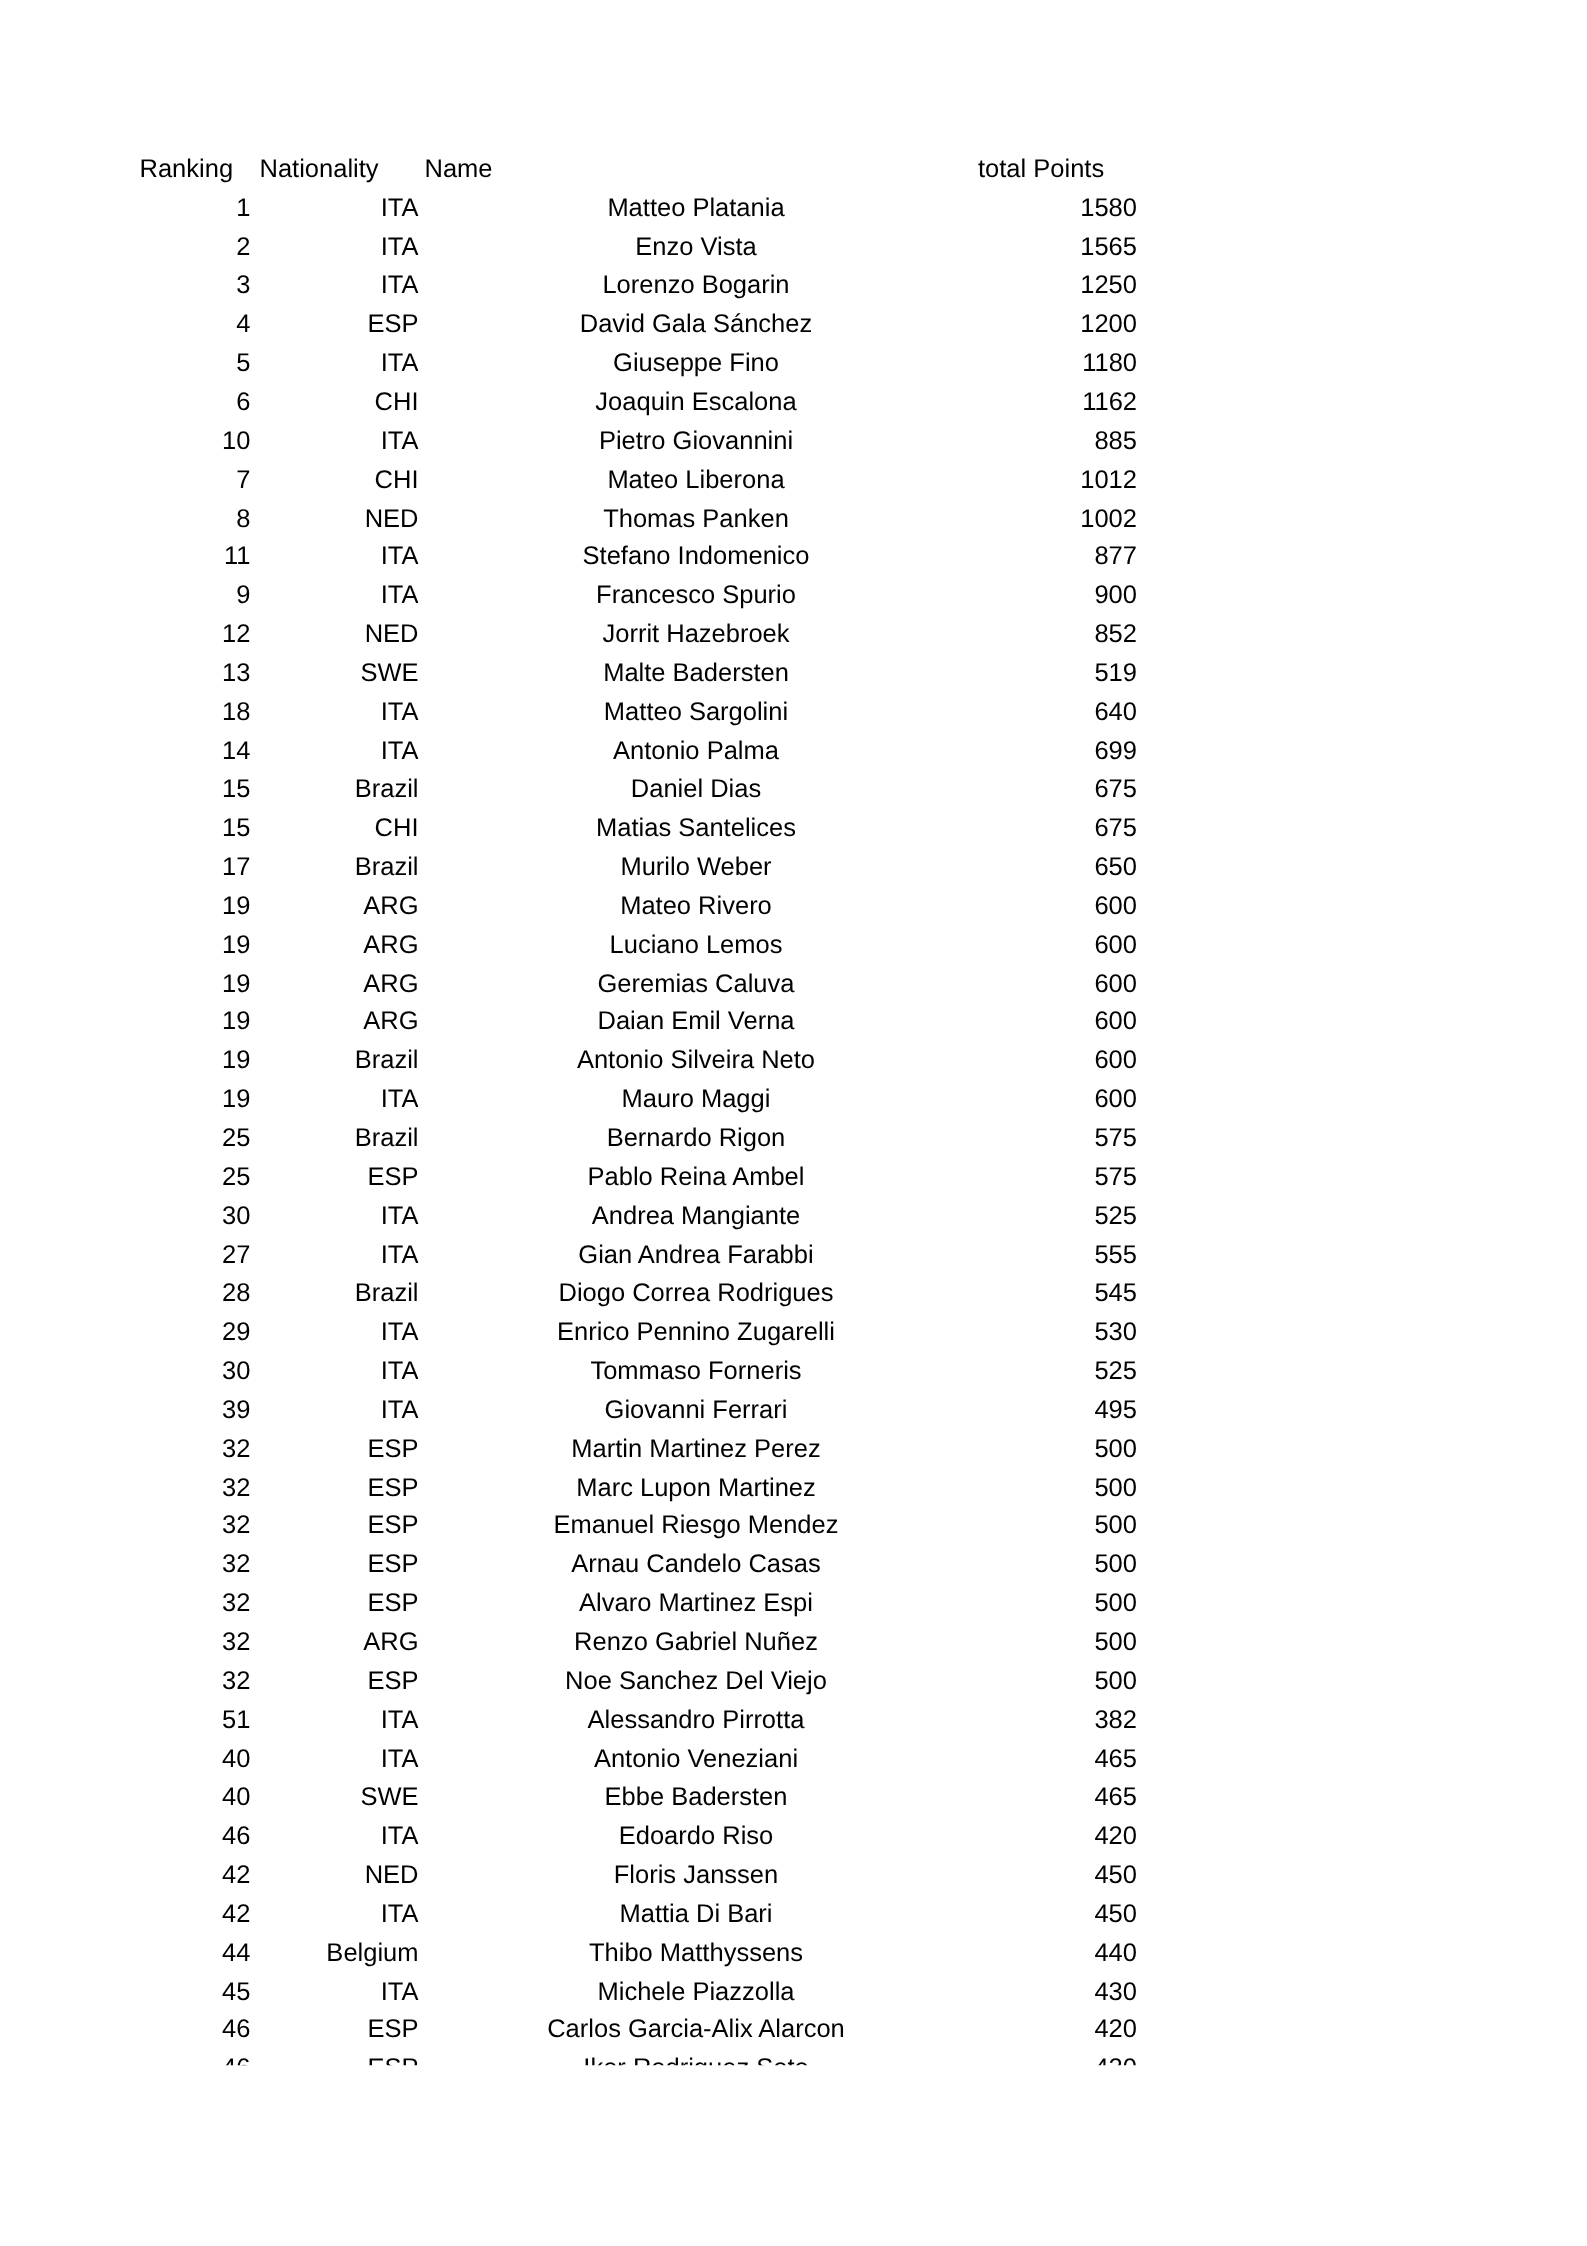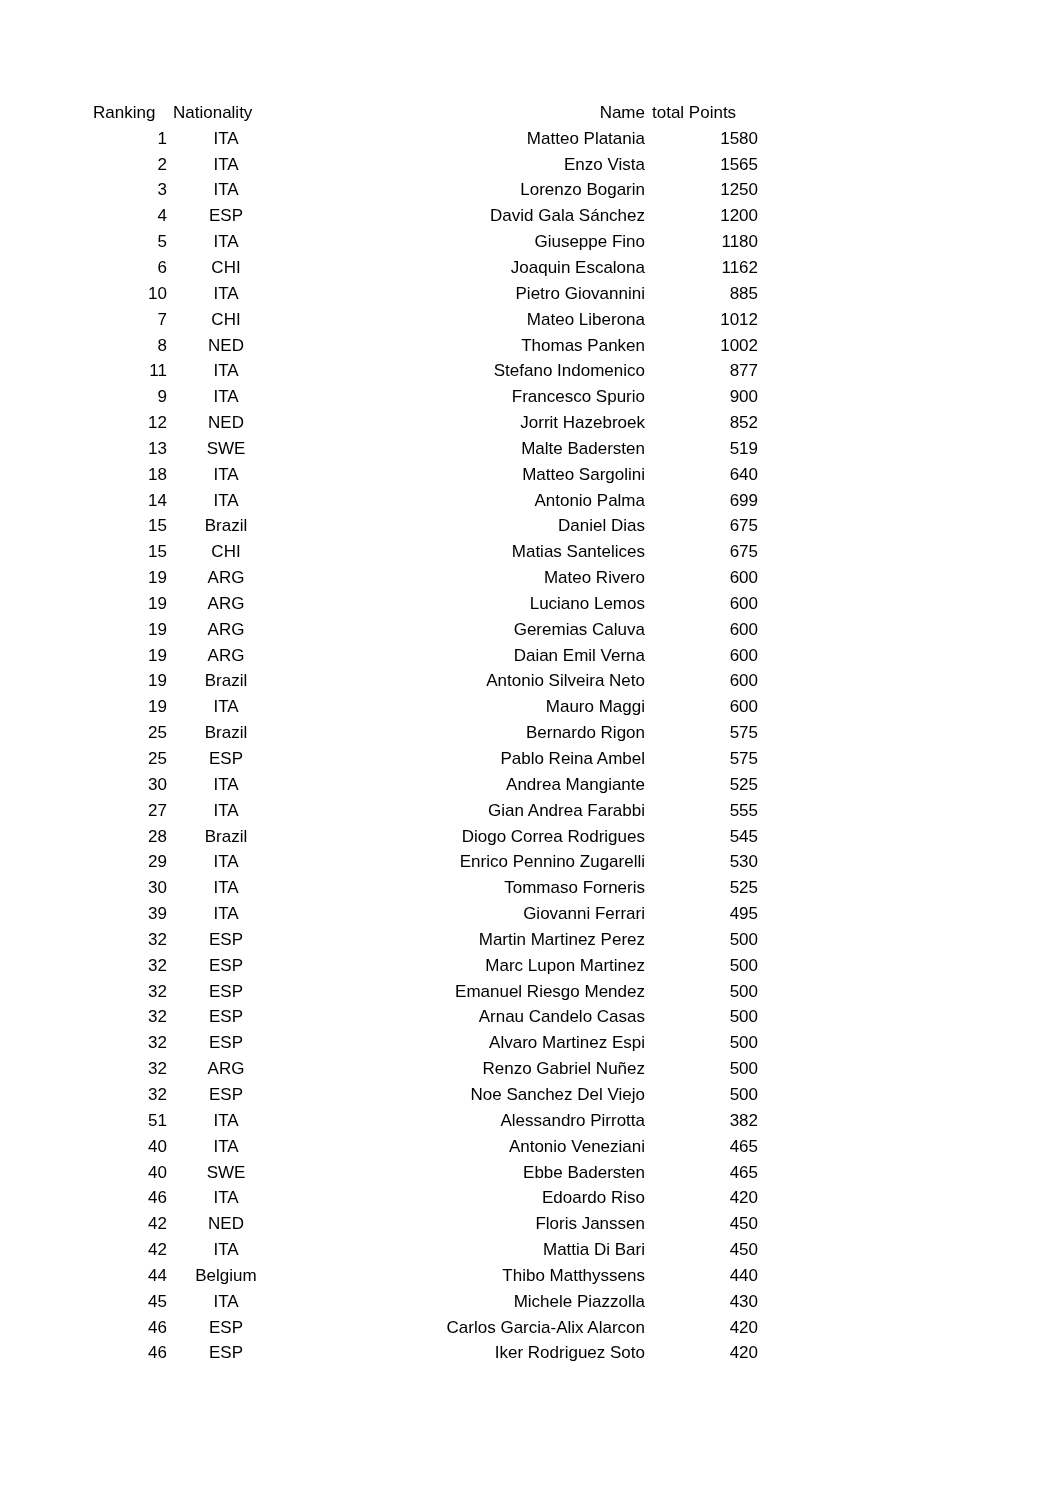--- a/index.html
+++ b/index.html
@@ -32,25 +32,25 @@
   .ranking-table td {
     height: 25.85px;
     padding: 0;
     font-weight: 400;
     vertical-align: middle;
     white-space: nowrap;
     overflow: hidden;
   }
   thead th { text-align: left; }
   thead th.col-nat    { padding-left: 4px; margin-top: 40px; }
-  thead th.col-name   { padding-left: 4px; text-align: right; }
+  thead th.col-name   { padding-left: 4px; }
   thead th.col-points { padding-left: 7px; margin-left: 16px; }
   tbody td.col-rank   { text-align: right; padding-right: 2px; }
-  tbody td.col-nat    { text-align: center;  padding-left: 4px; }
-  tbody td.col-name   { text-align: right;  padding-left: 4px; }
+  tbody td.col-nat    { text-align: right;  padding-left: 4px; }
+  tbody td.col-name   { text-align: center;  padding-left: 4px; }
   tbody td.col-points { text-align: right; }
 </style>
 </head>
 <body>
 
 <div class="page">
   <table class="ranking-table">
     <colgroup>
       <col class="c-rank">
       <col class="c-nat">
@@ -162,20 +162,26 @@
           <td class="col-name">Daniel Dias</td>
           <td class="col-points">675</td>
         </tr>
         <tr>
           <td class="col-rank">15</td>
           <td class="col-nat">CHI</td>
           <td class="col-name">Matias Santelices</td>
           <td class="col-points">675</td>
         </tr>
         <tr>
+          <td class="col-rank">17</td>
+          <td class="col-nat">Brazil</td>
+          <td class="col-name">Murilo Weber</td>
+          <td class="col-points">650</td>
+        </tr>
+        <tr>
           <td class="col-rank">19</td>
           <td class="col-nat">ARG</td>
           <td class="col-name">Mateo Rivero</td>
           <td class="col-points">600</td>
         </tr>
         <tr>
           <td class="col-rank">19</td>
           <td class="col-nat">ARG</td>
           <td class="col-name">Luciano Lemos</td>
           <td class="col-points">600</td>

